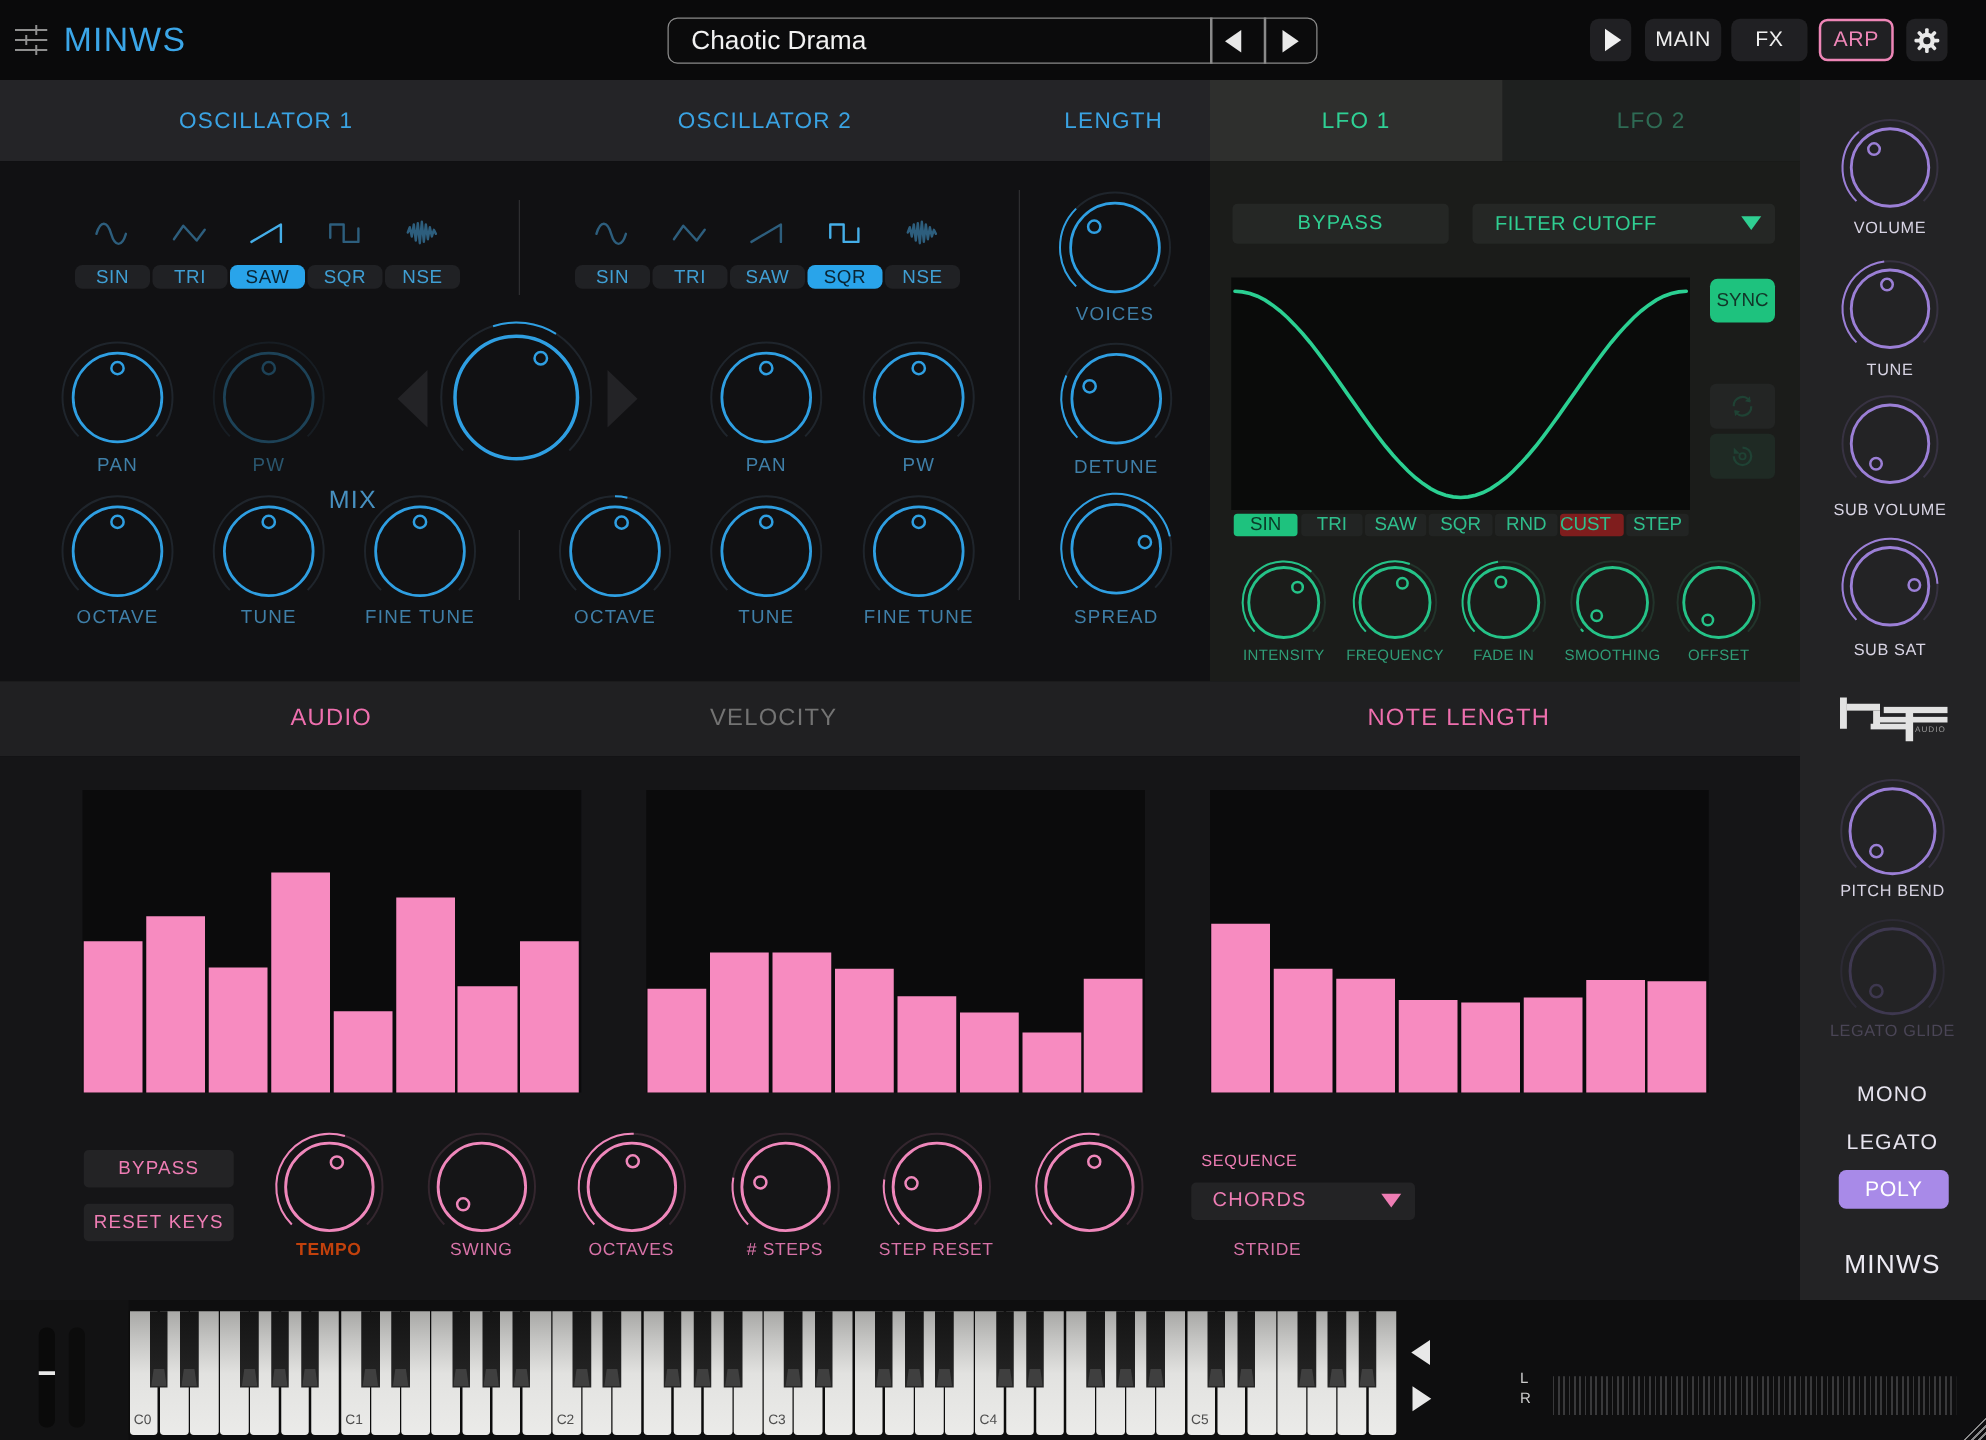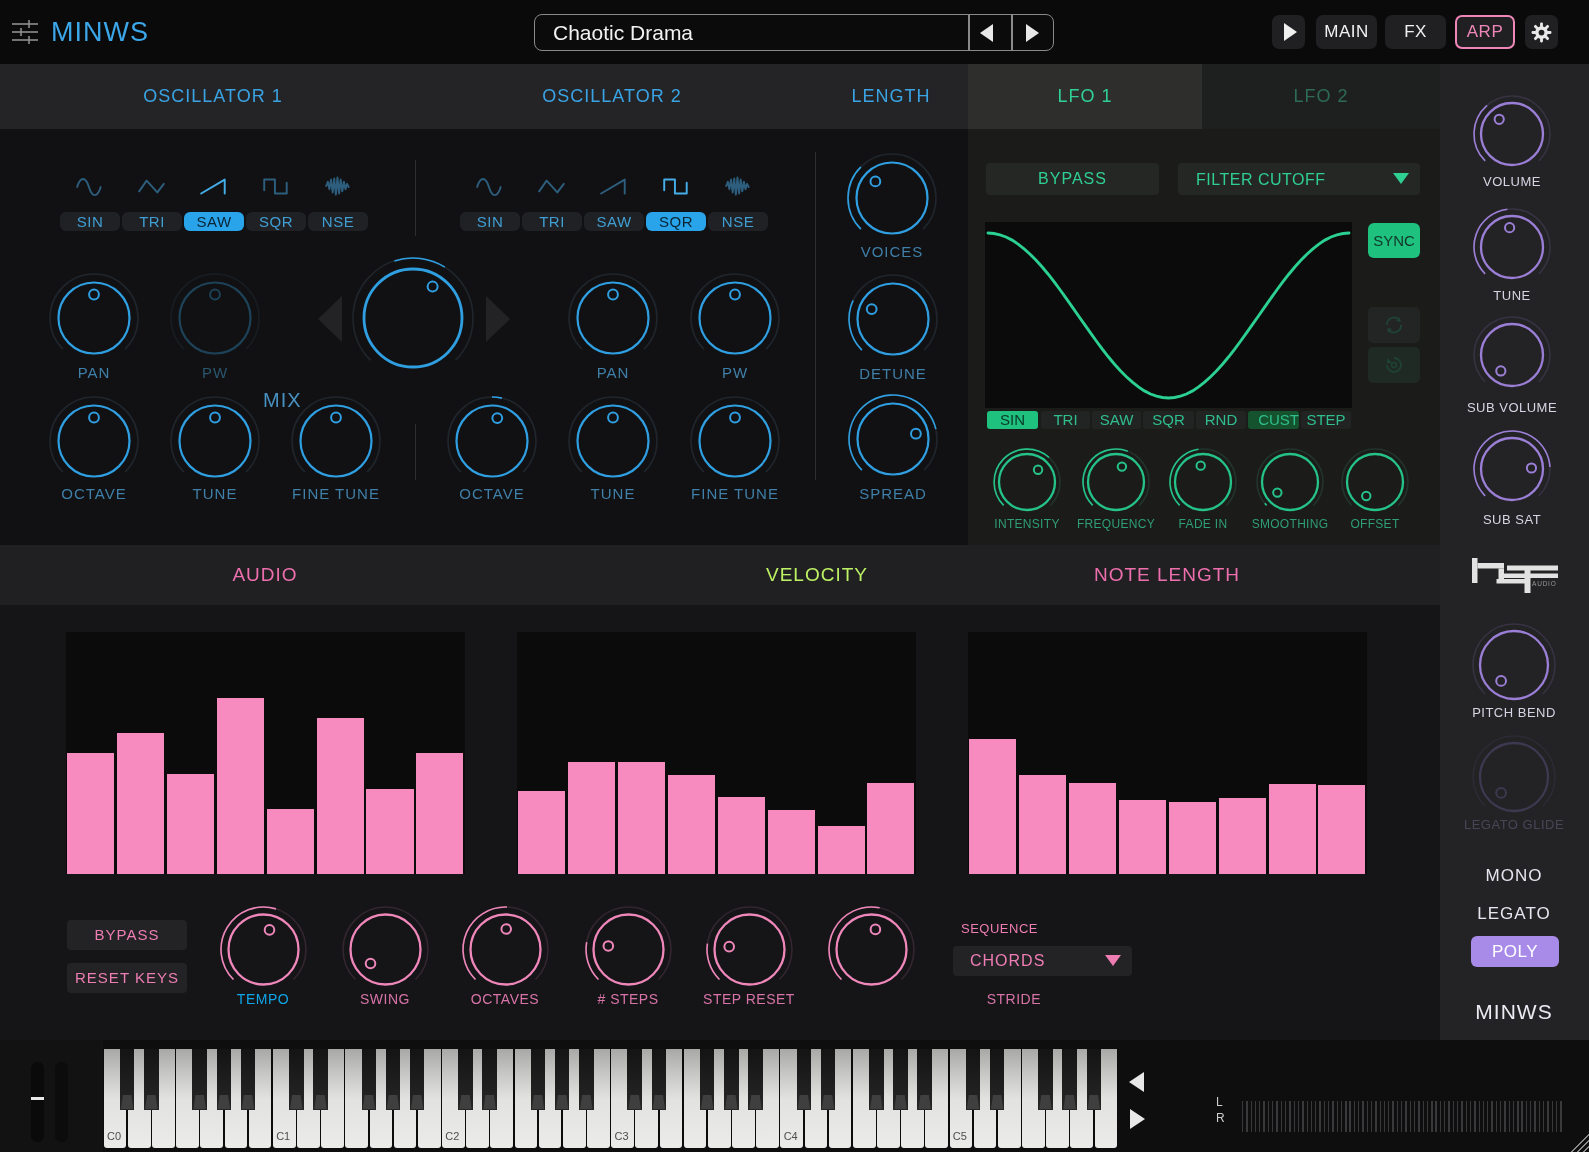--- a/index.html
+++ b/index.html
@@ -230,21 +230,21 @@
 <path d="M10,3 A7,7 0 1 1 3,10"></path>
     </g>
     <path d="M3,3 L3,8 L8,8 Z" fill="#1f4234"></path>
     <circle cx="10" cy="10" r="2.5" fill="none" stroke="#1f4234" stroke-width="1.5"></circle>
   </svg>
 <div class="abs" style="left:987px;top:411px;width:51px;height:18px;background:#1ec27e;border-radius:3px;text-align:center;line-height:18px;font-size:15px;color:#0b3a28">SIN</div>
 <div class="abs" style="left:1041px;top:411px;width:49px;height:18px;background:#222423;border-radius:3px;text-align:center;line-height:18px;font-size:15px;color:#2fbf8d">TRI</div>
 <div class="abs" style="left:1092px;top:411px;width:49px;height:18px;background:#222423;border-radius:3px;text-align:center;line-height:18px;font-size:15px;color:#2fbf8d">SAW</div>
 <div class="abs" style="left:1143px;top:411px;width:51px;height:18px;background:#222423;border-radius:3px;text-align:center;line-height:18px;font-size:15px;color:#2fbf8d">SQR</div>
 <div class="abs" style="left:1196px;top:411px;width:50px;height:18px;background:#222423;border-radius:3px;text-align:center;line-height:18px;font-size:15px;color:#2fbf8d">RND</div>
-<div class="abs" style="left:1248px;top:411px;width:51px;height:18px;background:#14532d;border-radius:3px;text-align:right;line-height:18px;font-size:15px;color:#2fbf8d">CUST</div>
+<div class="abs" style="left:1248px;top:411px;width:51px;height:18px;background:#7f1d1d;border-radius:3px;text-align:left;line-height:18px;font-size:15px;color:#2fbf8d">CUST</div>
 <div class="abs" style="left:1301px;top:411px;width:50px;height:18px;background:#222423;border-radius:3px;text-align:center;line-height:18px;font-size:15px;color:#2fbf8d">STEP</div>
 <svg style="position:absolute;left:990px;top:445px" width="74" height="74" viewBox="0 0 74 74">
     <path d="M 13.67 60.33 A 33 33 0 1 1 60.33 60.33" fill="none" stroke="rgba(80,200,150,0.14)" stroke-width="1.6"></path>
     <path d="M 13.67 60.33 A 33 33 0 0 1 59.08 12.48" fill="none" stroke="#25c388" stroke-width="1.6"></path>
     <circle cx="37" cy="37" r="28" fill="none" stroke="#25c388" stroke-width="2.3"></circle>
     <circle cx="48.04" cy="24.74" r="4.2" fill="none" stroke="#25c388" stroke-width="2.0"></circle>
   </svg>
 <div style="position:absolute;left:877px;top:512px;width:300px;text-align:center;font-size:12px;color:#2f9d77;letter-spacing:0.3px;font-weight:400;line-height:24px;height:24px">INTENSITY</div>
 <svg style="position:absolute;left:1079px;top:445px" width="74" height="74" viewBox="0 0 74 74">
     <path d="M 13.67 60.33 A 33 33 0 1 1 60.33 60.33" fill="none" stroke="rgba(80,200,150,0.14)" stroke-width="1.6"></path>
@@ -268,21 +268,21 @@
   </svg>
 <div style="position:absolute;left:1140px;top:512px;width:300px;text-align:center;font-size:12px;color:#2f9d77;letter-spacing:0.3px;font-weight:400;line-height:24px;height:24px">SMOOTHING</div>
 <svg style="position:absolute;left:1338px;top:445px" width="74" height="74" viewBox="0 0 74 74">
     <path d="M 13.67 60.33 A 33 33 0 1 1 60.33 60.33" fill="none" stroke="rgba(80,200,150,0.14)" stroke-width="1.6"></path>
     <circle cx="37" cy="37" r="28" fill="none" stroke="#25c388" stroke-width="2.3"></circle>
     <circle cx="28.26" cy="50.99" r="4.2" fill="none" stroke="#25c388" stroke-width="2.0"></circle>
   </svg>
 <div style="position:absolute;left:1225px;top:512px;width:300px;text-align:center;font-size:12px;color:#2f9d77;letter-spacing:0.3px;font-weight:400;line-height:24px;height:24px">OFFSET</div>
 <div class="abs" style="left:0;top:545px;width:1440px;height:60px;background:#202022"></div>
 <div style="position:absolute;left:115px;top:556px;width:300px;text-align:center;font-size:19px;color:#ee6fae;letter-spacing:1px;font-weight:400;line-height:38px;height:38px">AUDIO</div>
-<div style="position:absolute;left:568px;top:556px;width:300px;text-align:right;font-size:19px;color:#bef264;letter-spacing:1px;font-weight:400;line-height:38px;height:38px">VELOCITY</div>
+<div style="position:absolute;left:568px;top:556px;width:300px;text-align:left;font-size:19px;color:#737373;letter-spacing:1px;font-weight:400;line-height:38px;height:38px">VELOCITY</div>
 <div style="position:absolute;left:1017px;top:556px;width:300px;text-align:center;font-size:19px;color:#ee6fae;letter-spacing:1px;font-weight:400;line-height:38px;height:38px">NOTE LENGTH</div>
 <div class="abs" style="left:0;top:605px;width:1440px;height:435px;background:#151517"></div>
 <div class="abs" style="left:66px;top:632px;width:399px;height:242px;background:#0b0b0c"></div>
 <div class="abs" style="left:67.2px;top:753px;width:47.2px;height:121px;background:#f78bc0"></div>
 <div class="abs" style="left:117.1px;top:733px;width:47.2px;height:141px;background:#f78bc0"></div>
 <div class="abs" style="left:166.9px;top:774px;width:47.2px;height:100px;background:#f78bc0"></div>
 <div class="abs" style="left:216.8px;top:698px;width:47.2px;height:176px;background:#f78bc0"></div>
 <div class="abs" style="left:266.7px;top:809px;width:47.2px;height:65px;background:#f78bc0"></div>
 <div class="abs" style="left:316.6px;top:718px;width:47.2px;height:156px;background:#f78bc0"></div>
 <div class="abs" style="left:366.4px;top:789px;width:47.2px;height:85px;background:#f78bc0"></div>
@@ -306,21 +306,21 @@
 <div class="abs" style="left:1268.5px;top:784px;width:47.2px;height:90px;background:#f78bc0"></div>
 <div class="abs" style="left:1318.3px;top:785px;width:47.2px;height:89px;background:#f78bc0"></div>
 <div class="abs" style="left:67px;top:920px;width:120px;height:30px;background:#232325;border-radius:4px;text-align:center;line-height:30px;font-size:15px;color:#ee7db4;letter-spacing:1px">BYPASS</div>
 <div class="abs" style="left:67px;top:963px;width:120px;height:30px;background:#232325;border-radius:4px;text-align:center;line-height:30px;font-size:15px;color:#ee7db4;letter-spacing:1px">RESET KEYS</div>
 <svg style="position:absolute;left:216.5px;top:902.5px" width="93.0" height="93.0" viewBox="0 0 93.0 93.0">
     <path d="M 16.45 76.55 A 42.5 42.5 0 1 1 76.55 76.55" fill="none" stroke="rgba(240,140,190,0.14)" stroke-width="1.6"></path>
     <path d="M 16.45 76.55 A 42.5 42.5 0 0 1 58.93 5.86" fill="none" stroke="#ef87bb" stroke-width="1.6"></path>
     <circle cx="46.5" cy="46.5" r="35" fill="none" stroke="#ef87bb" stroke-width="2.3"></circle>
     <circle cx="52.49" cy="26.90" r="4.8" fill="none" stroke="#ef87bb" stroke-width="2.0"></circle>
   </svg>
-<div style="position:absolute;left:113px;top:985px;width:300px;text-align:center;font-size:14px;color:#0ea5e9;letter-spacing:0.5px;font-weight:400;line-height:28px;height:28px">TEMPO</div>
+<div style="position:absolute;left:113px;top:985px;width:300px;text-align:center;font-size:14px;color:#c2410c;letter-spacing:0.5px;font-weight:700;line-height:28px;height:28px">TEMPO</div>
 <svg style="position:absolute;left:338.5px;top:902.5px" width="93.0" height="93.0" viewBox="0 0 93.0 93.0">
     <path d="M 16.45 76.55 A 42.5 42.5 0 1 1 76.55 76.55" fill="none" stroke="rgba(240,140,190,0.14)" stroke-width="1.6"></path>
     <circle cx="46.5" cy="46.5" r="35" fill="none" stroke="#ef87bb" stroke-width="2.3"></circle>
     <circle cx="31.51" cy="60.48" r="4.8" fill="none" stroke="#ef87bb" stroke-width="2.0"></circle>
   </svg>
 <div style="position:absolute;left:235px;top:985px;width:300px;text-align:center;font-size:14px;color:#d873a8;letter-spacing:0.5px;font-weight:400;line-height:28px;height:28px">SWING</div>
 <svg style="position:absolute;left:458.5px;top:902.5px" width="93.0" height="93.0" viewBox="0 0 93.0 93.0">
     <path d="M 16.45 76.55 A 42.5 42.5 0 1 1 76.55 76.55" fill="none" stroke="rgba(240,140,190,0.14)" stroke-width="1.6"></path>
     <path d="M 16.45 76.55 A 42.5 42.5 0 0 1 47.98 4.03" fill="none" stroke="#ef87bb" stroke-width="1.6"></path>
     <circle cx="46.5" cy="46.5" r="35" fill="none" stroke="#ef87bb" stroke-width="2.3"></circle>

